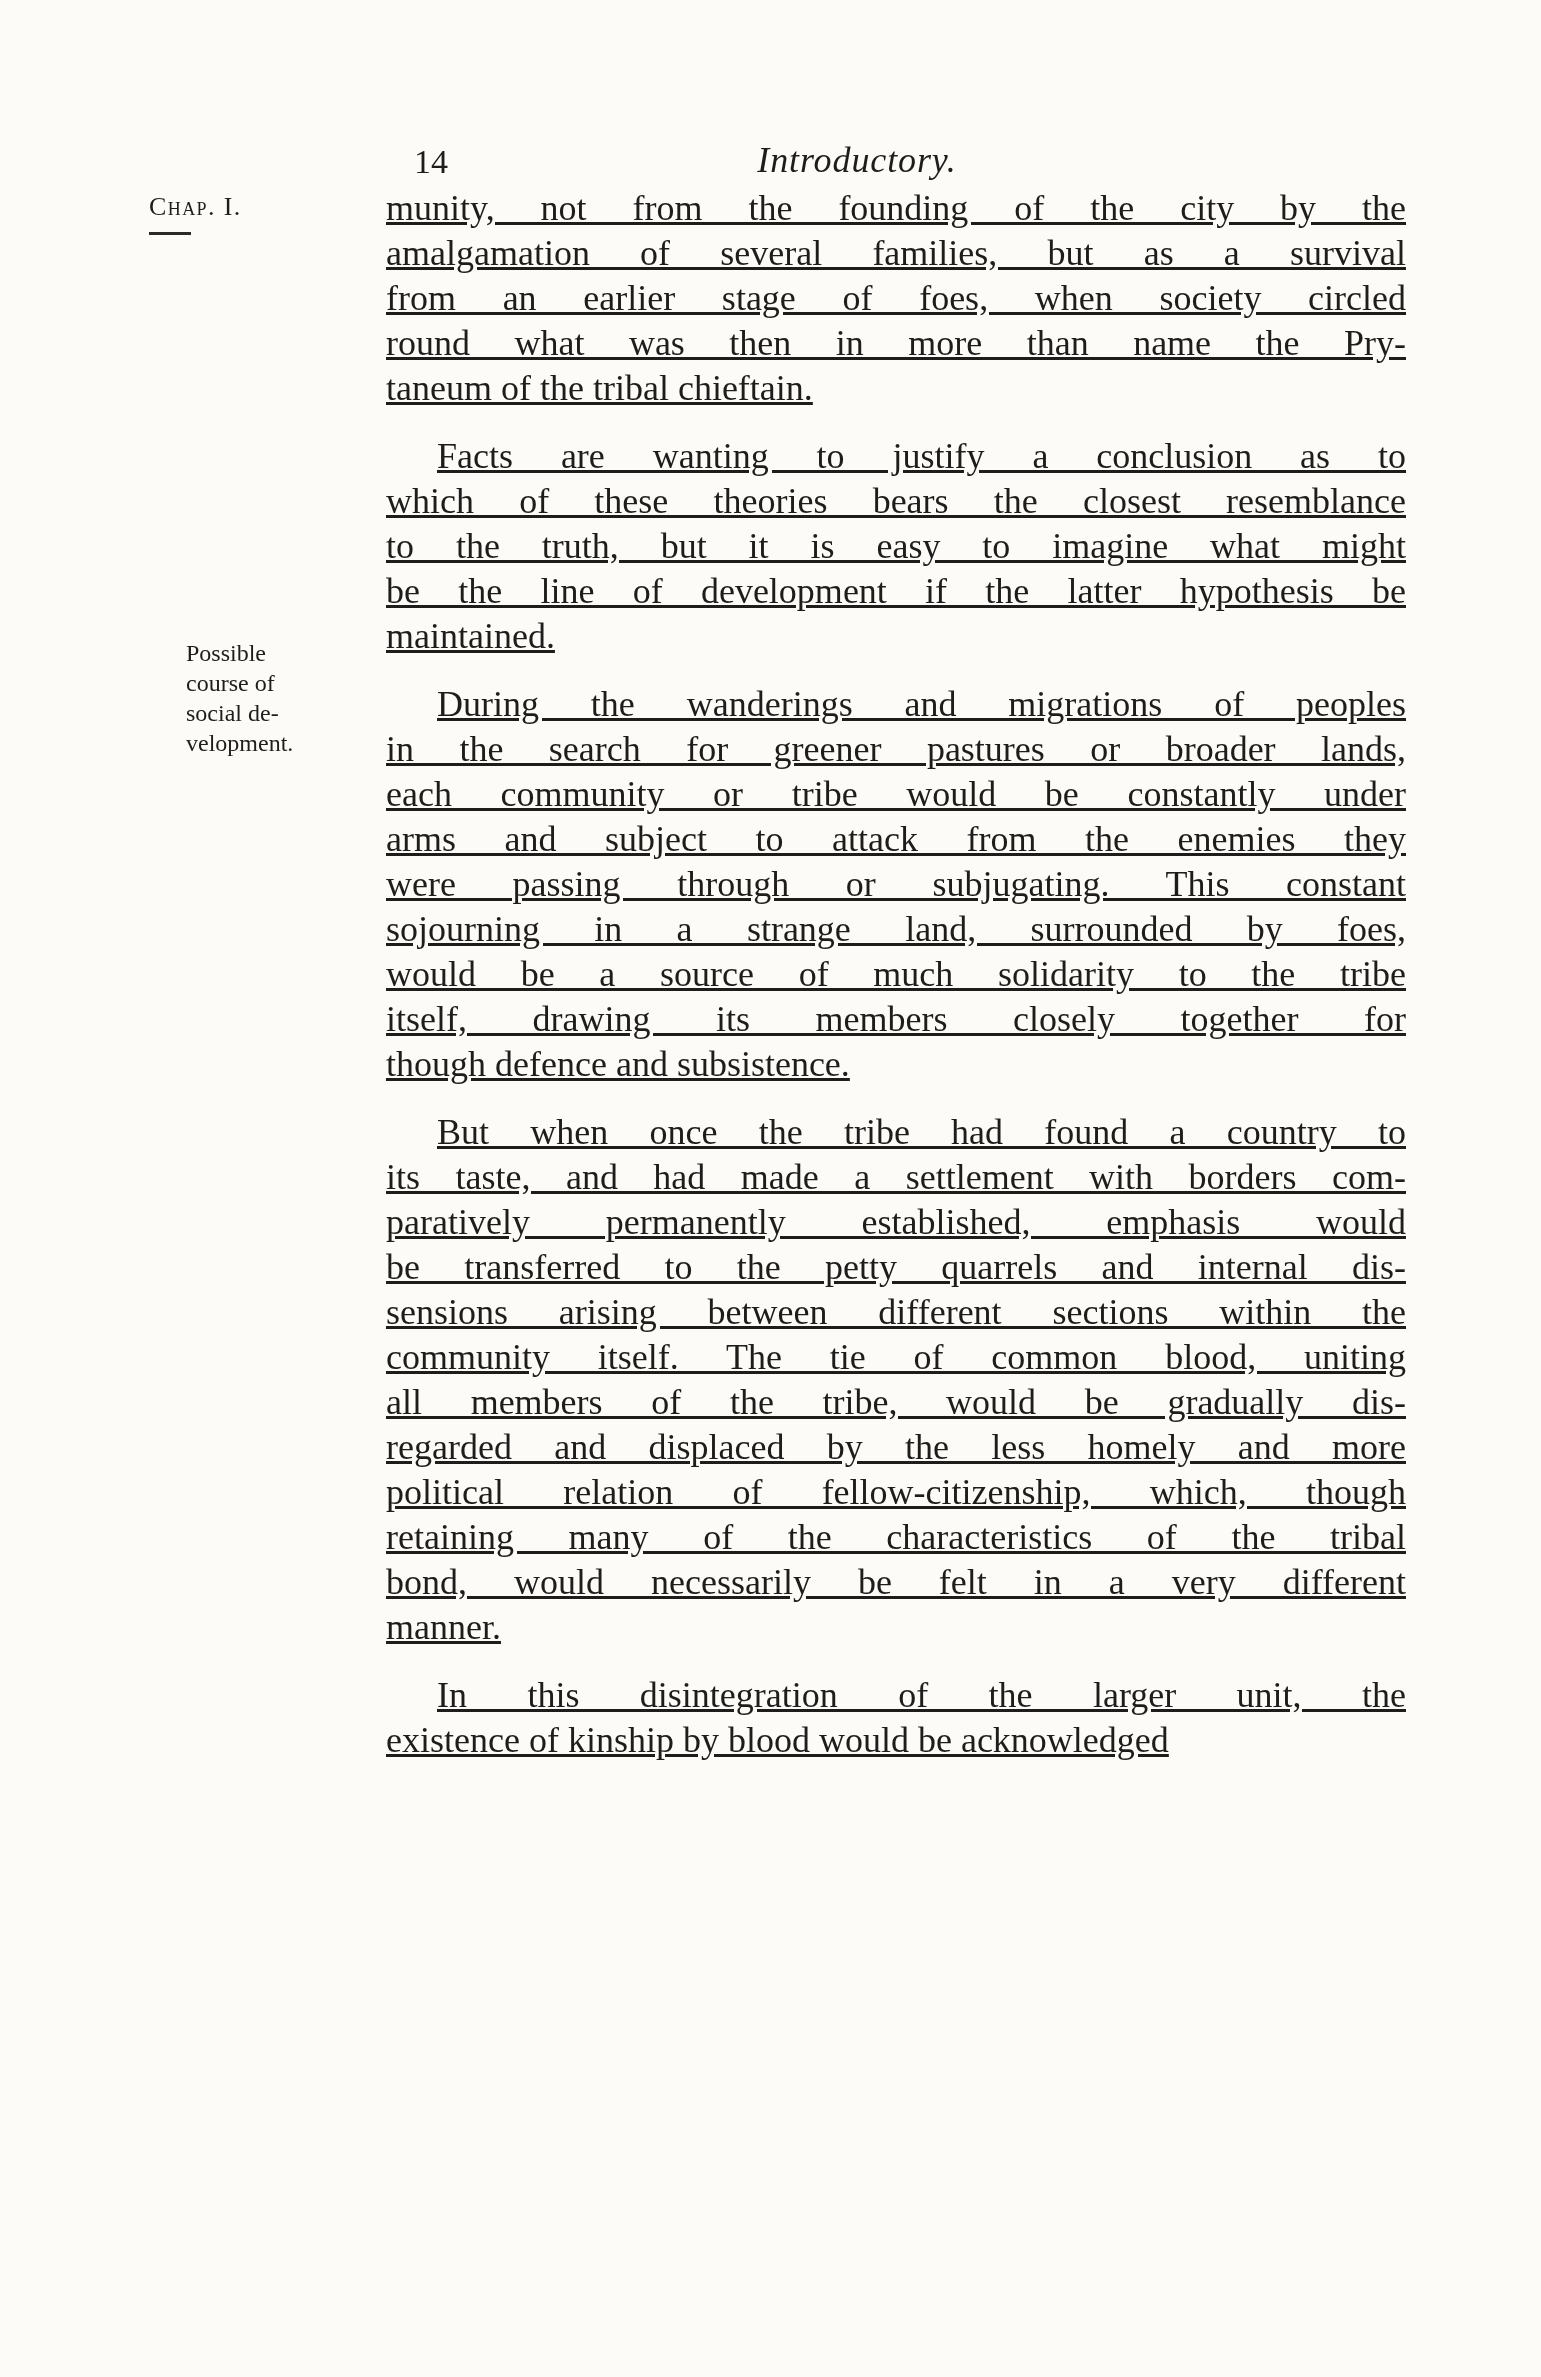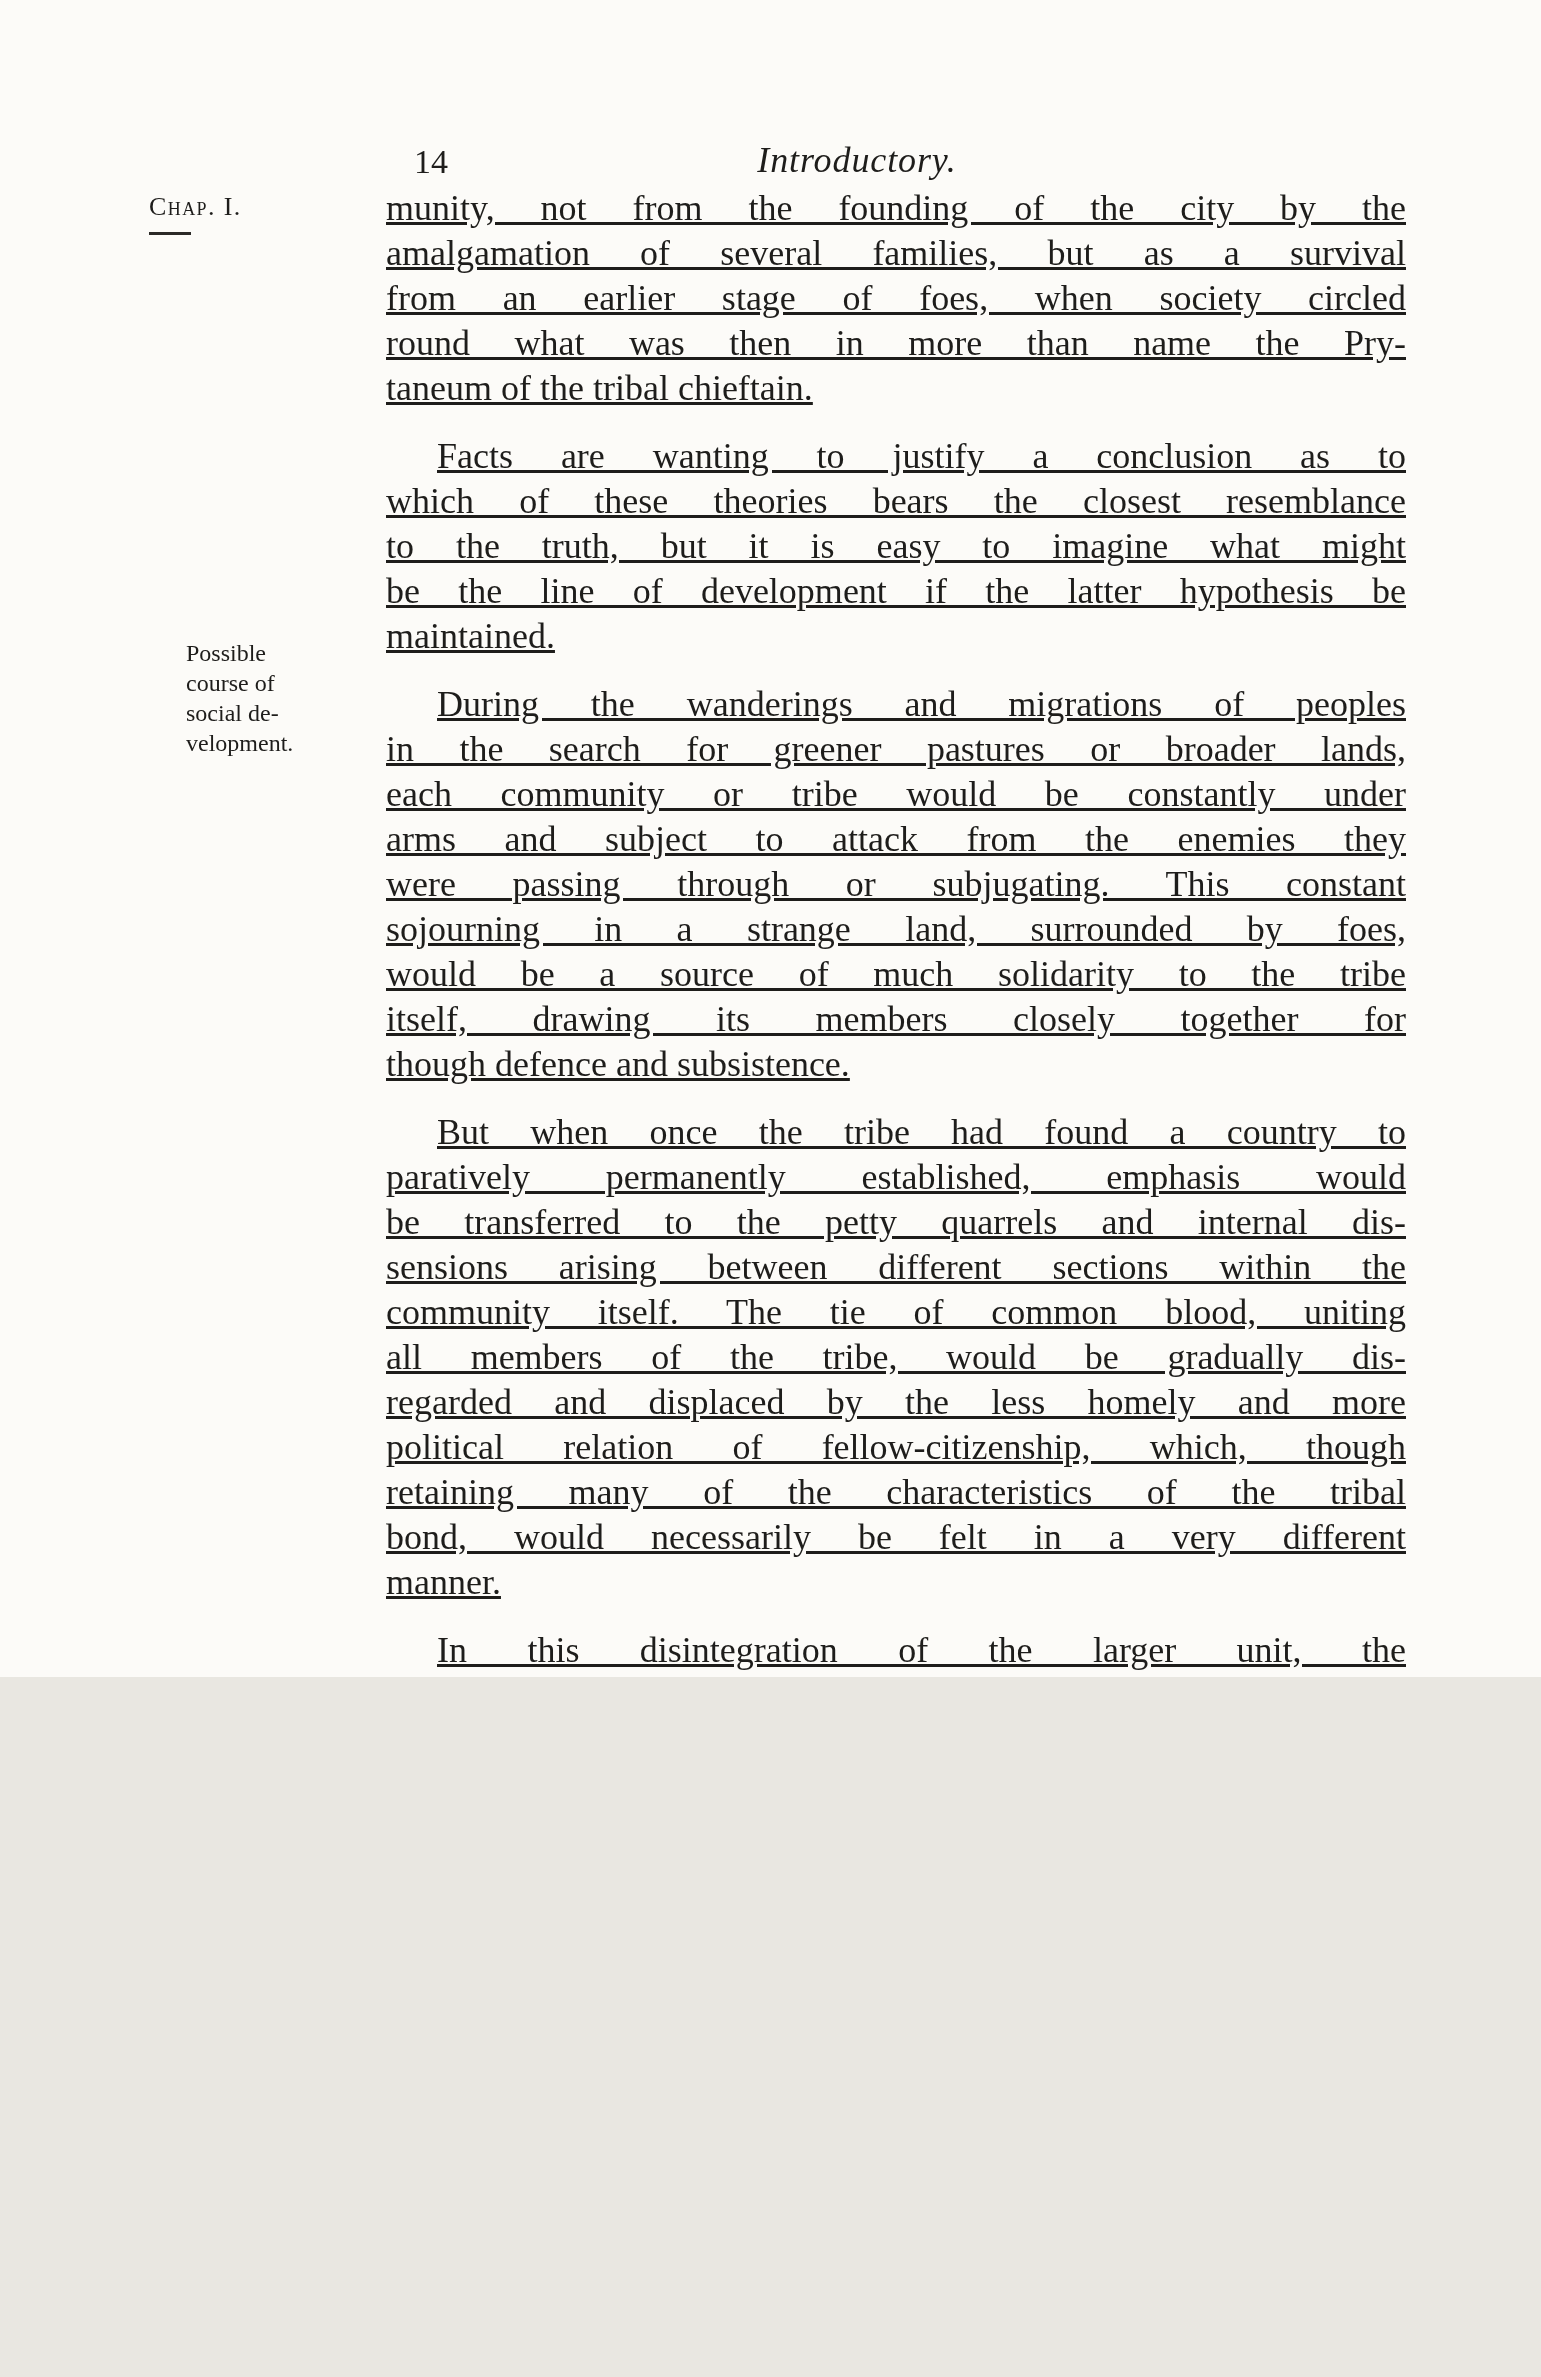--- a/index.html
+++ b/index.html
@@ -3,21 +3,21 @@
 <meta charset="utf-8">
 <style>
   html, body {
     margin: 0;
     padding: 0;
     background: #e9e7e1;
   }
   .page {
     position: relative;
     width: 1541px;
-    height: 1677px;
+    height: 2377px;
     background: #fcfbf8;
     font-family: "Liberation Serif", "DejaVu Serif", serif;
     color: #1e1d1b;
     overflow: hidden;
   }
   .page-number {
     position: absolute;
     left: 414px;
     top: 143px;
     font-size: 34px;
@@ -118,20 +118,21 @@
         <div class="line">each community or tribe would be constantly under</div>
         <div class="line">arms and subject to attack from the enemies they</div>
         <div class="line">were passing through or subjugating. This constant</div>
         <div class="line">sojourning in a strange land, surrounded by foes,</div>
         <div class="line">would be a source of much solidarity to the tribe</div>
         <div class="line">itself, drawing its members closely together for</div>
         <div class="line last">though defence and subsistence.</div>
       </div>
       <div class="paragraph">
         <div class="line indent">But when once the tribe had found a country to</div>
+        <div class="line">its taste, and had made a settlement with borders com-</div>
         <div class="line">paratively permanently established, emphasis would</div>
         <div class="line">be transferred to the petty quarrels and internal dis-</div>
         <div class="line">sensions arising between different sections within the</div>
         <div class="line">community itself. The tie of common blood, uniting</div>
         <div class="line">all members of the tribe, would be gradually dis-</div>
         <div class="line">regarded and displaced by the less homely and more</div>
         <div class="line">political relation of fellow-citizenship, which, though</div>
         <div class="line">retaining many of the characteristics of the tribal</div>
         <div class="line">bond, would necessarily be felt in a very different</div>
         <div class="line last">manner.</div>

